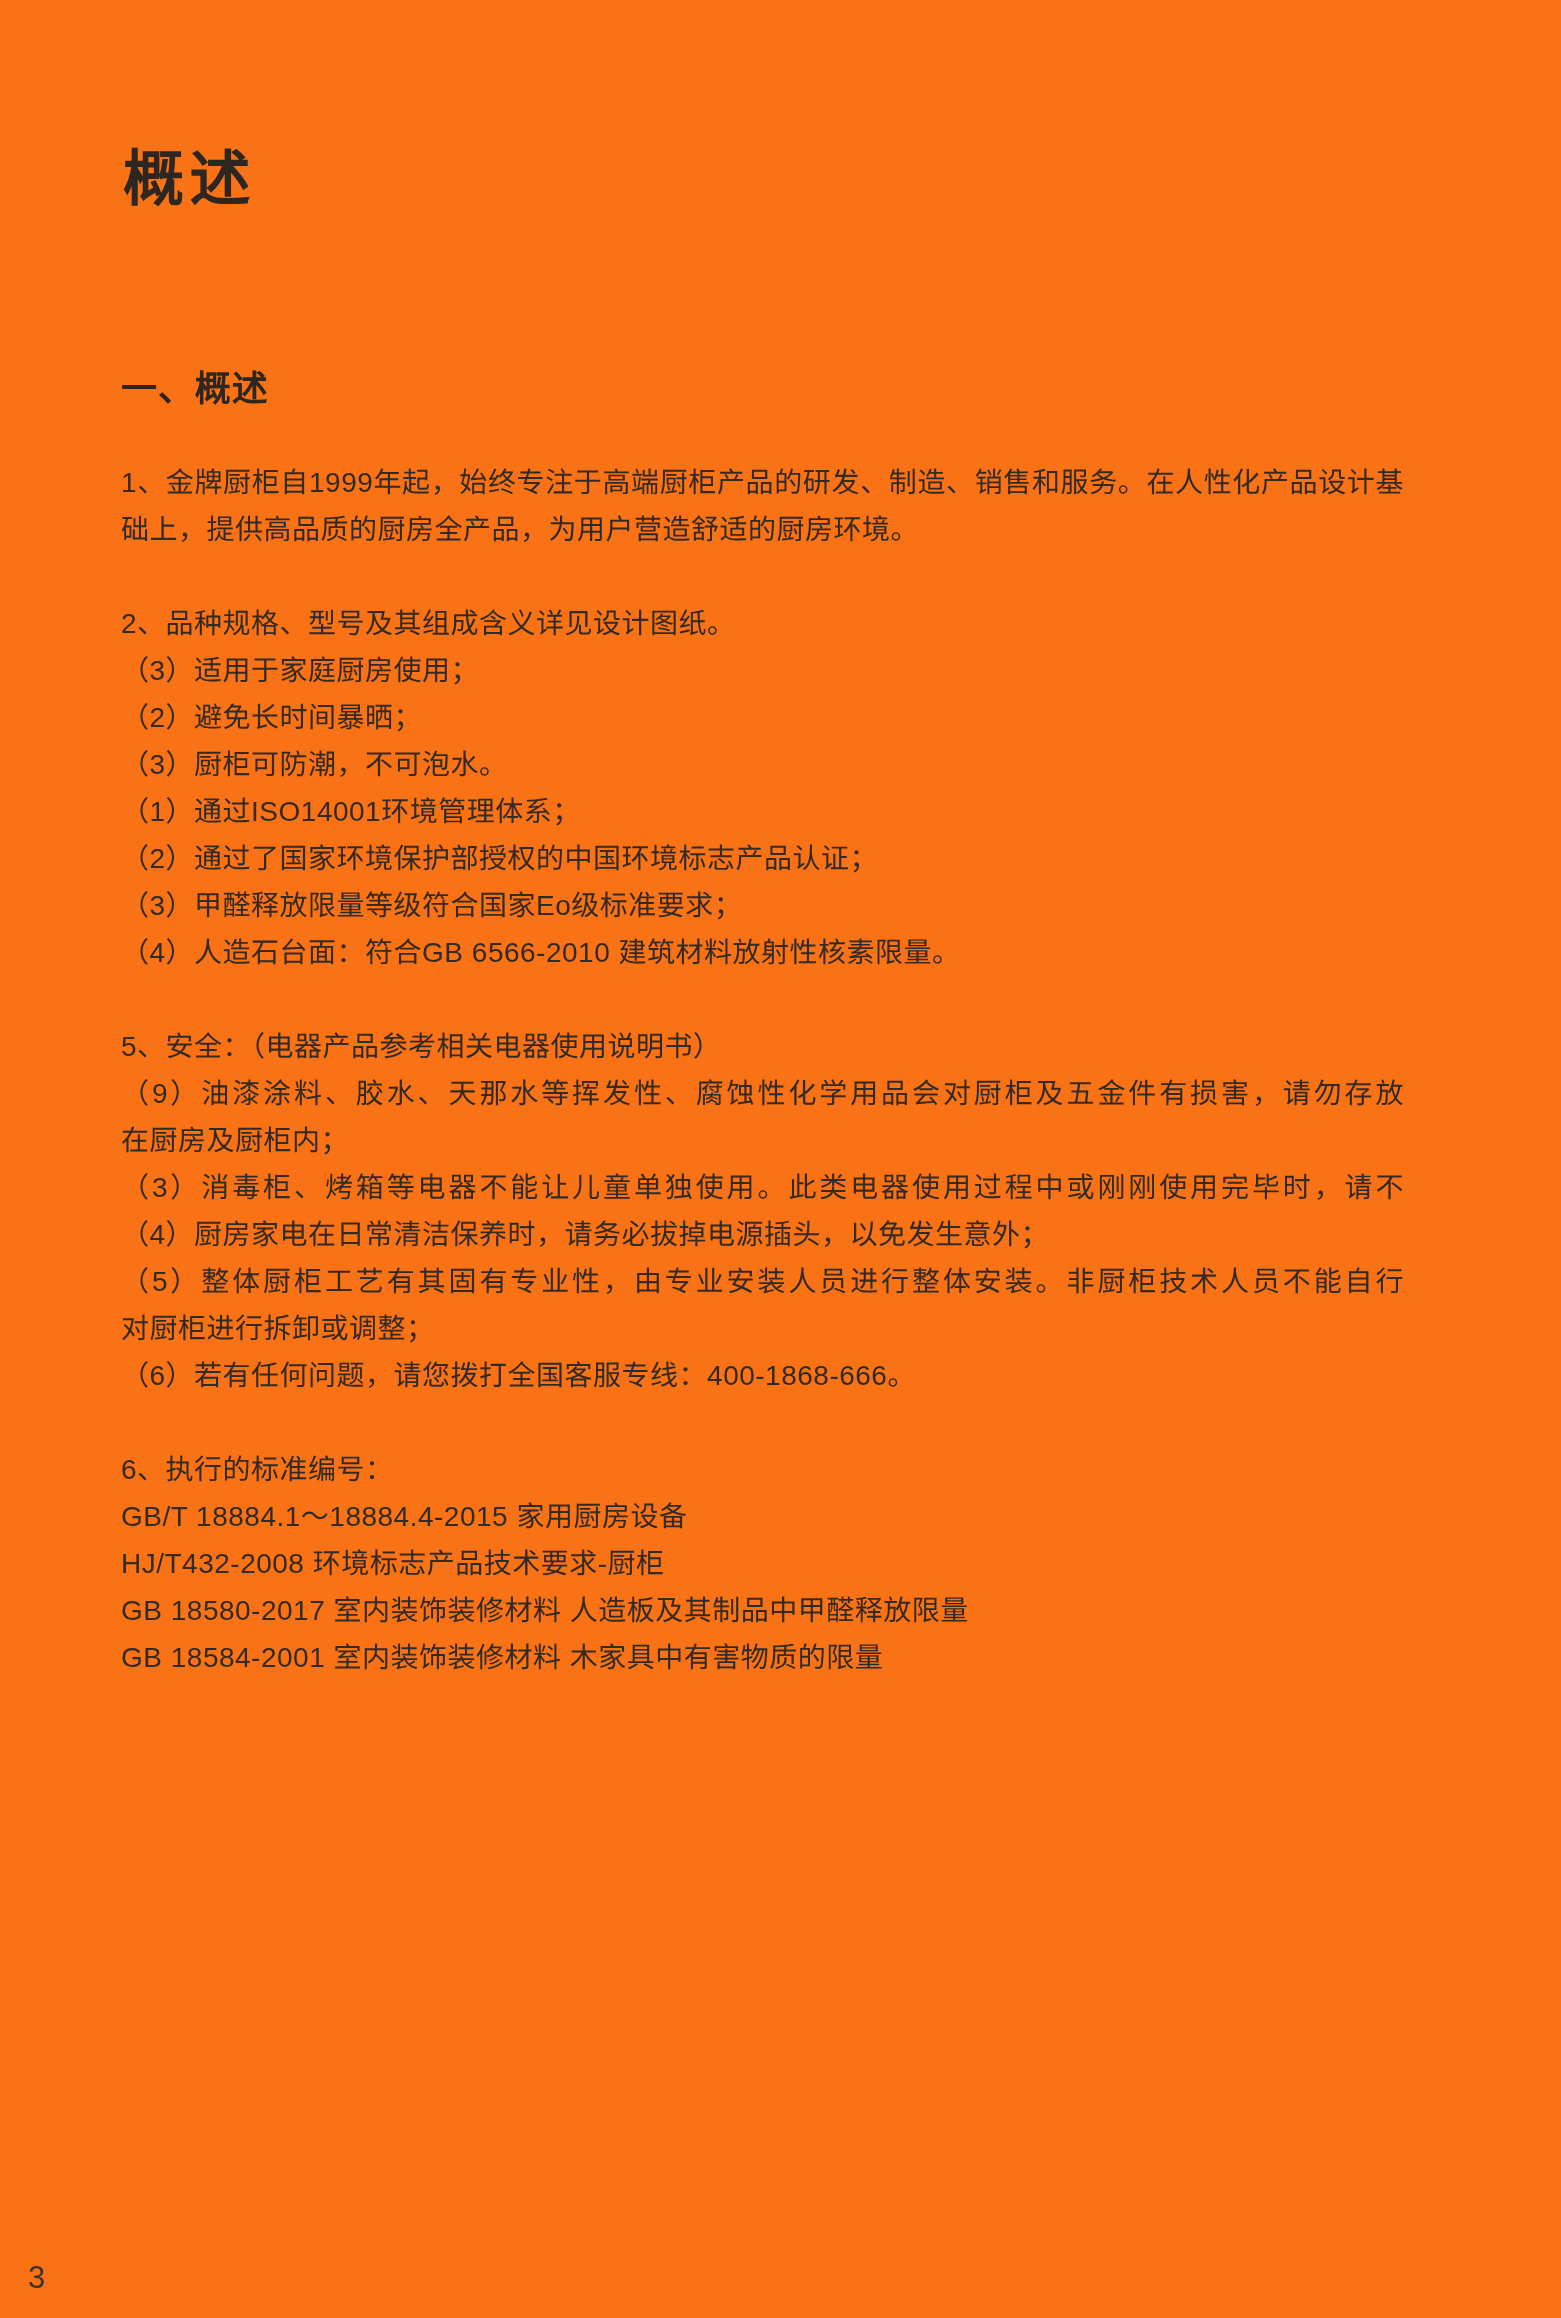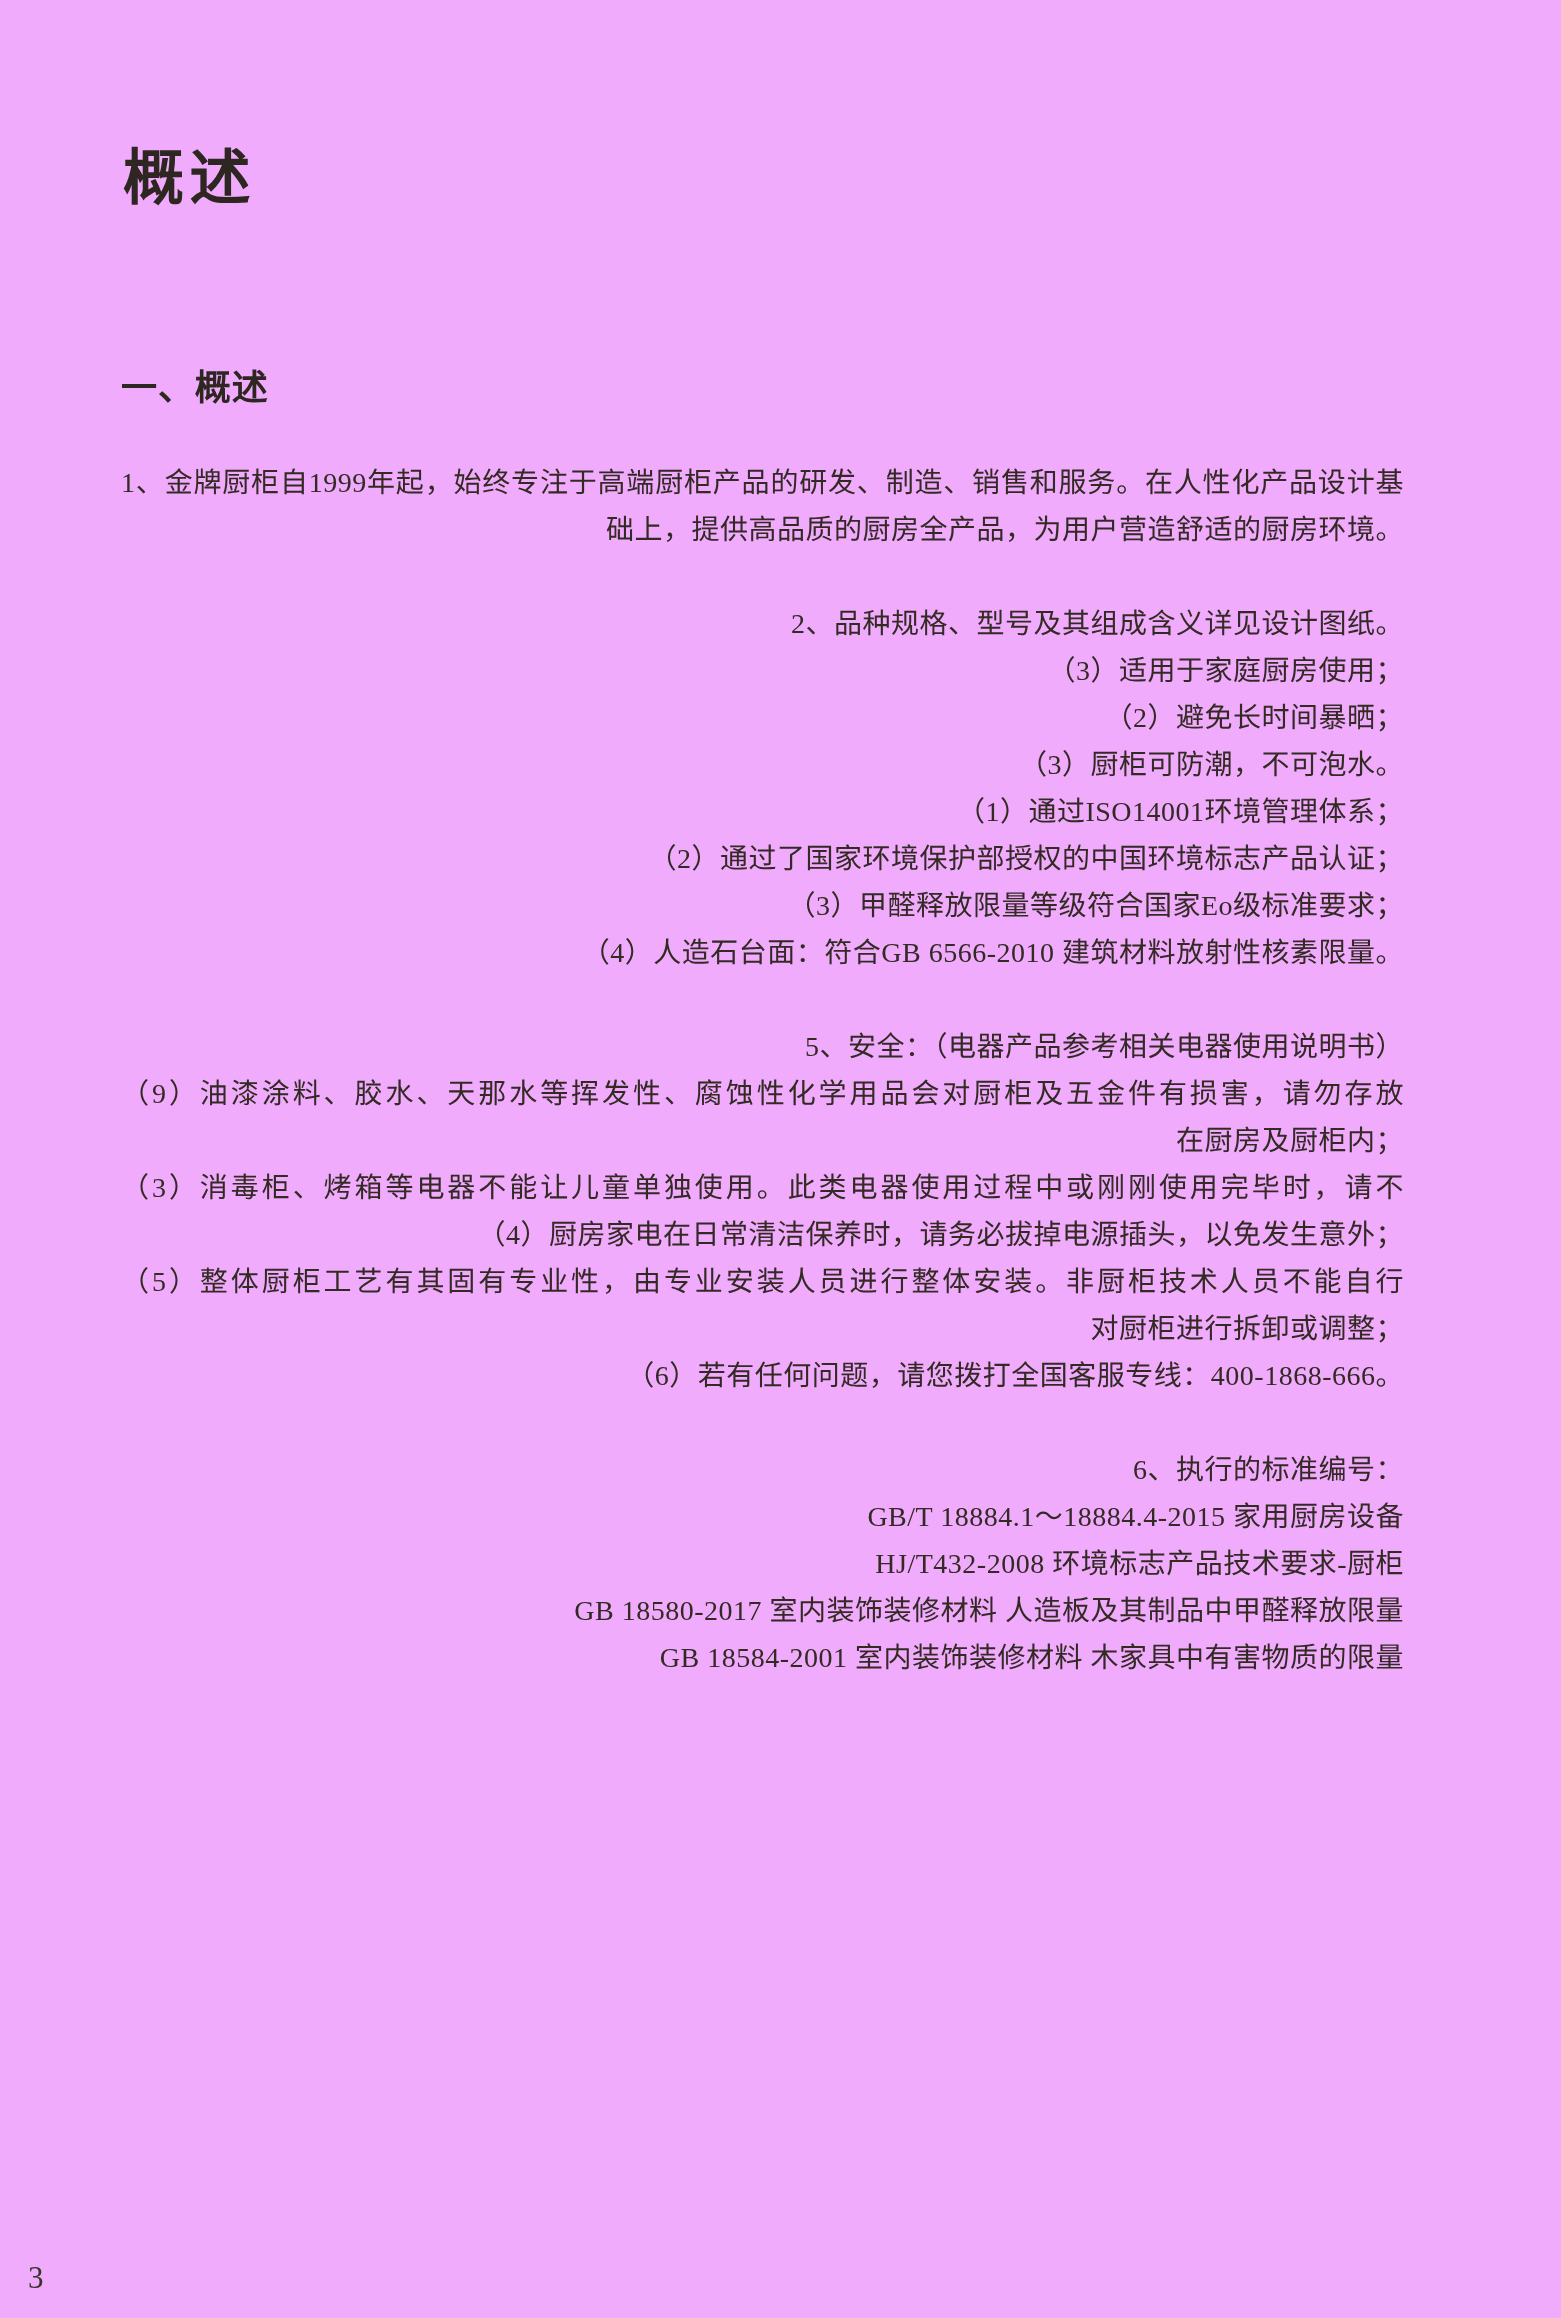--- a/index.html
+++ b/index.html
@@ -5,23 +5,23 @@
 <style>
   html, body {
     margin: 0;
     padding: 0;
     background: #ffffff;
   }
   .page {
     position: relative;
     width: 1561px;
     height: 2319px;
-    background: #f0abfc;
+    background: #f97316;
     overflow: hidden;
-    font-family: Liberation Serif, serif;
+    font-family: Liberation Sans, sans-serif;
     color: #332a24;
   }
   .content {
     position: absolute;
     left: 121px;
     top: 0;
     width: 1283px;
   }
   .doc-title {
     margin: 145px 0 0 1.9px;
@@ -45,21 +45,20 @@
     margin-top: 47px;
   }
   .block.sub {
     margin-top: 0;
   }
   .line {
     font-size: 28px;
     line-height: 47px;
     white-space: nowrap;
     letter-spacing: 0.5px;
-    text-align: right;
   }
   .line.jl {
     text-align: justify;
     text-align-last: justify;
     text-justify: inter-character;
   }
   .page-number {
     position: absolute;
     left: 28px;
     top: 2259px;

